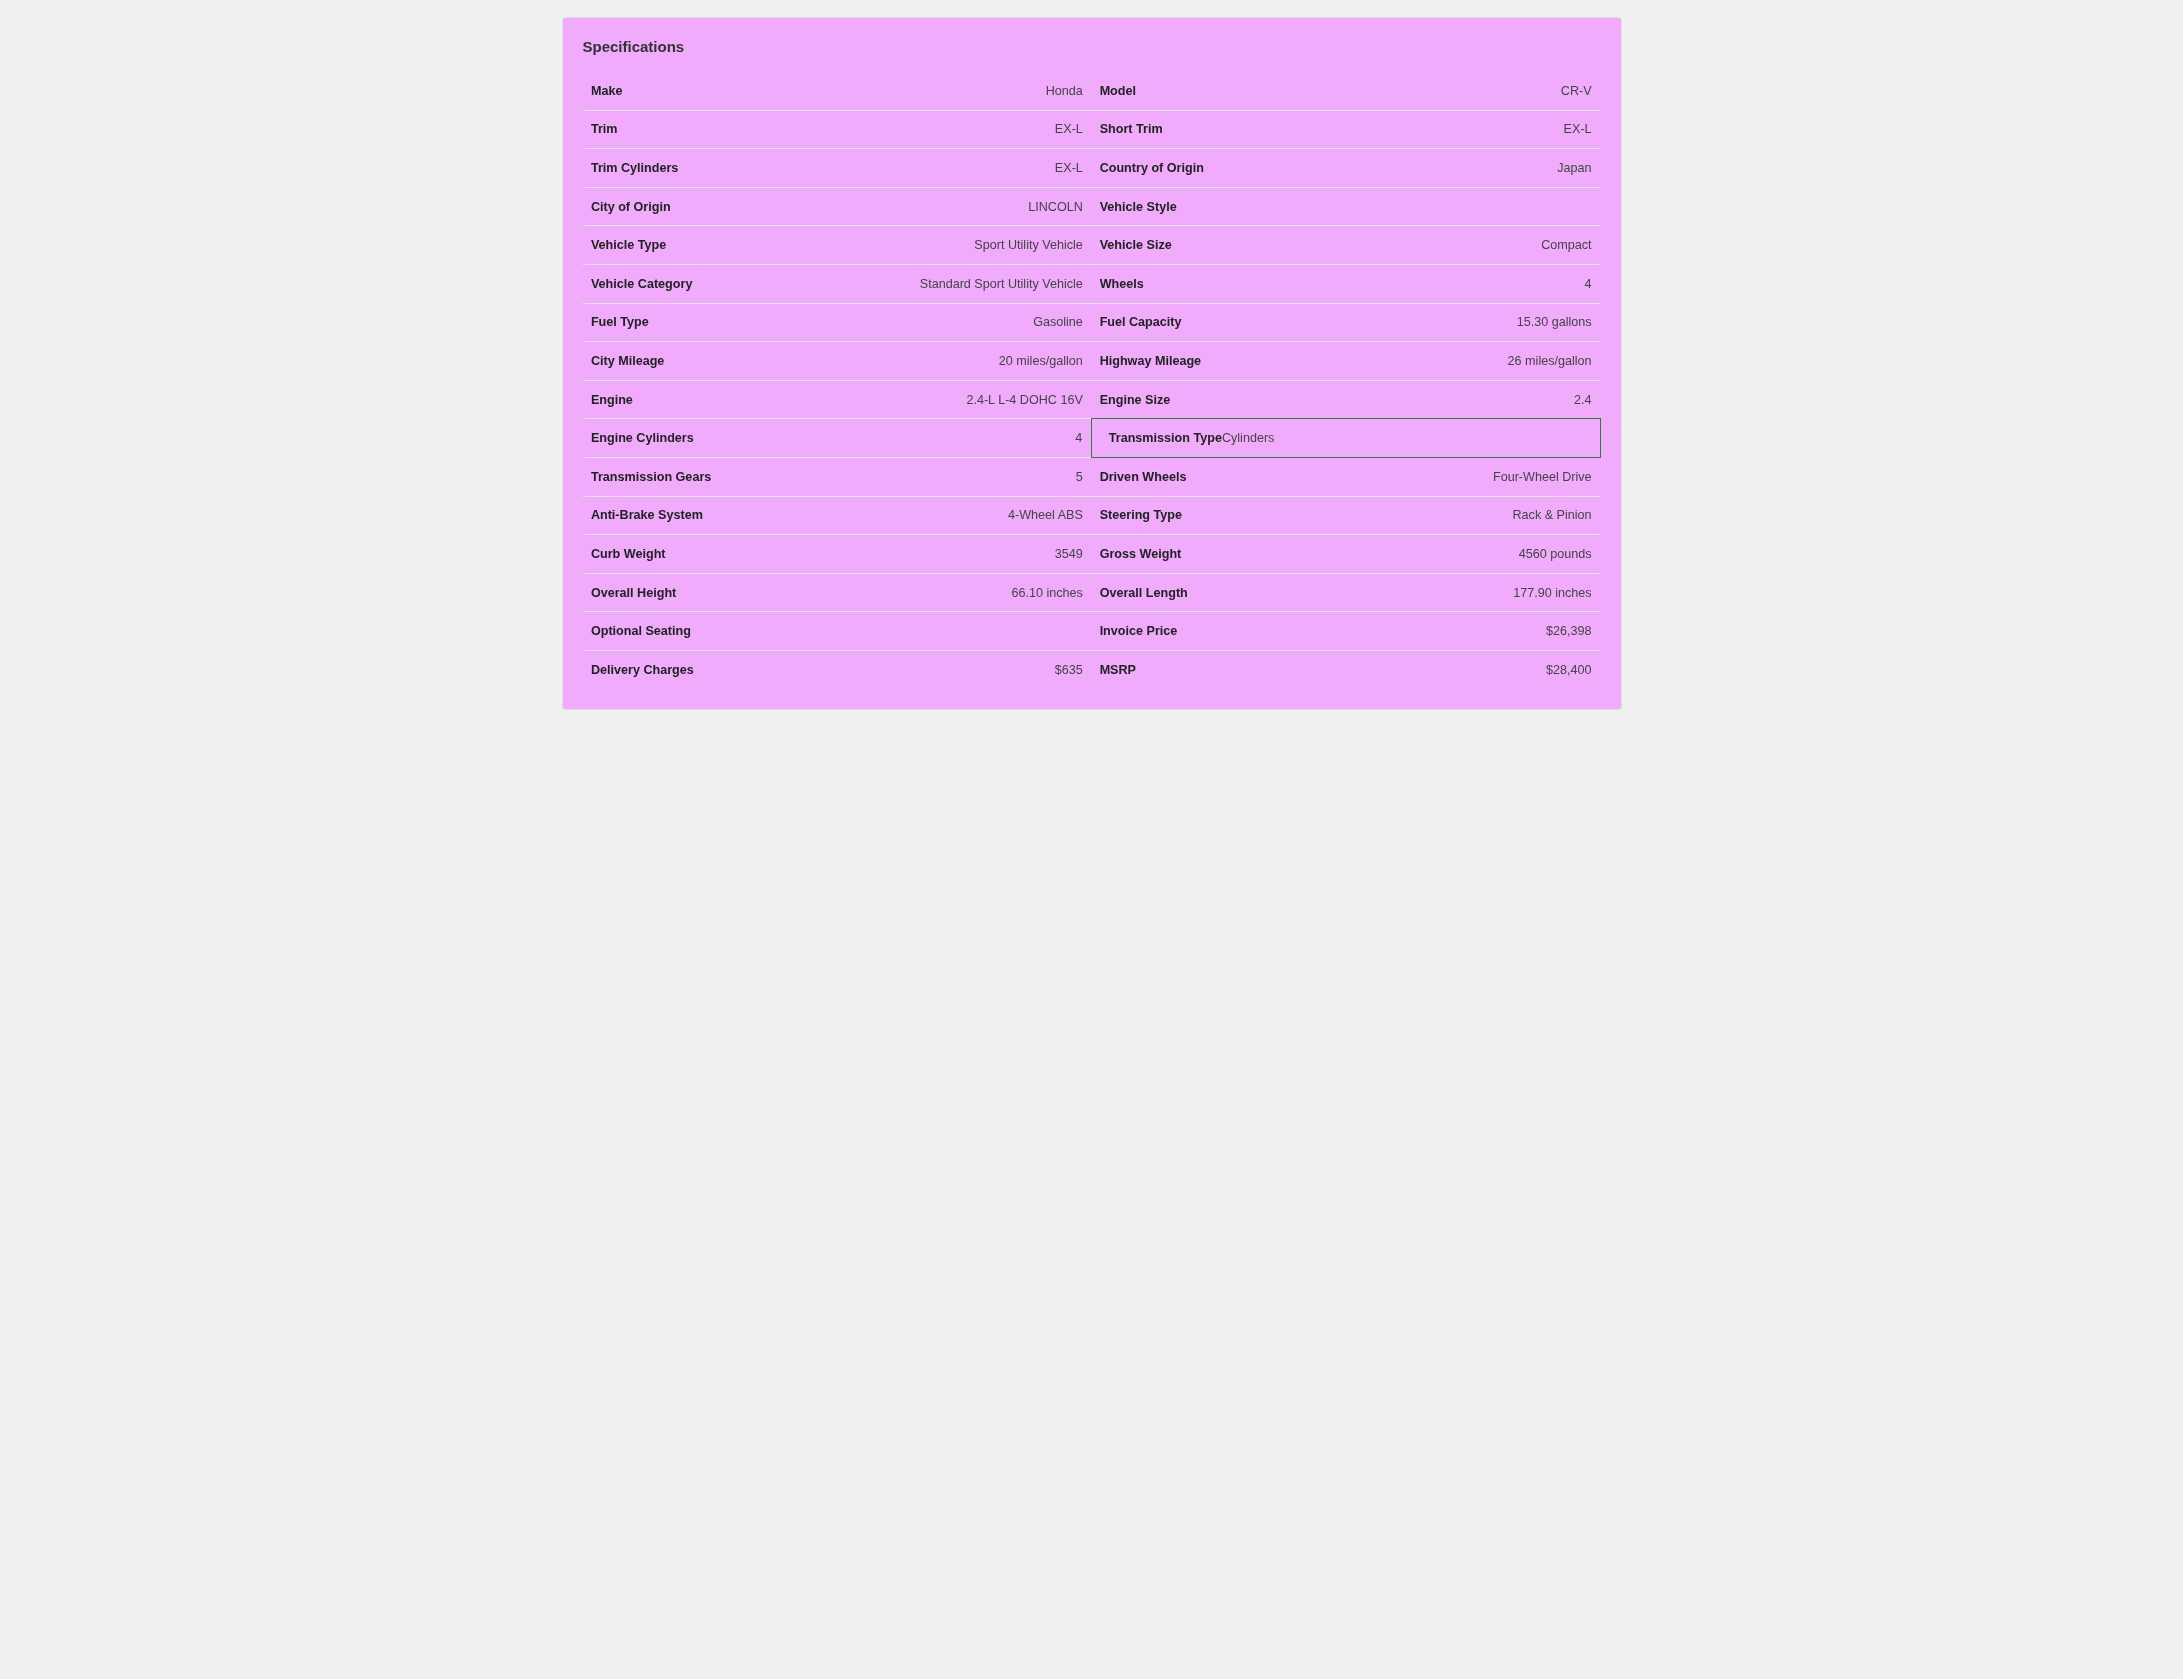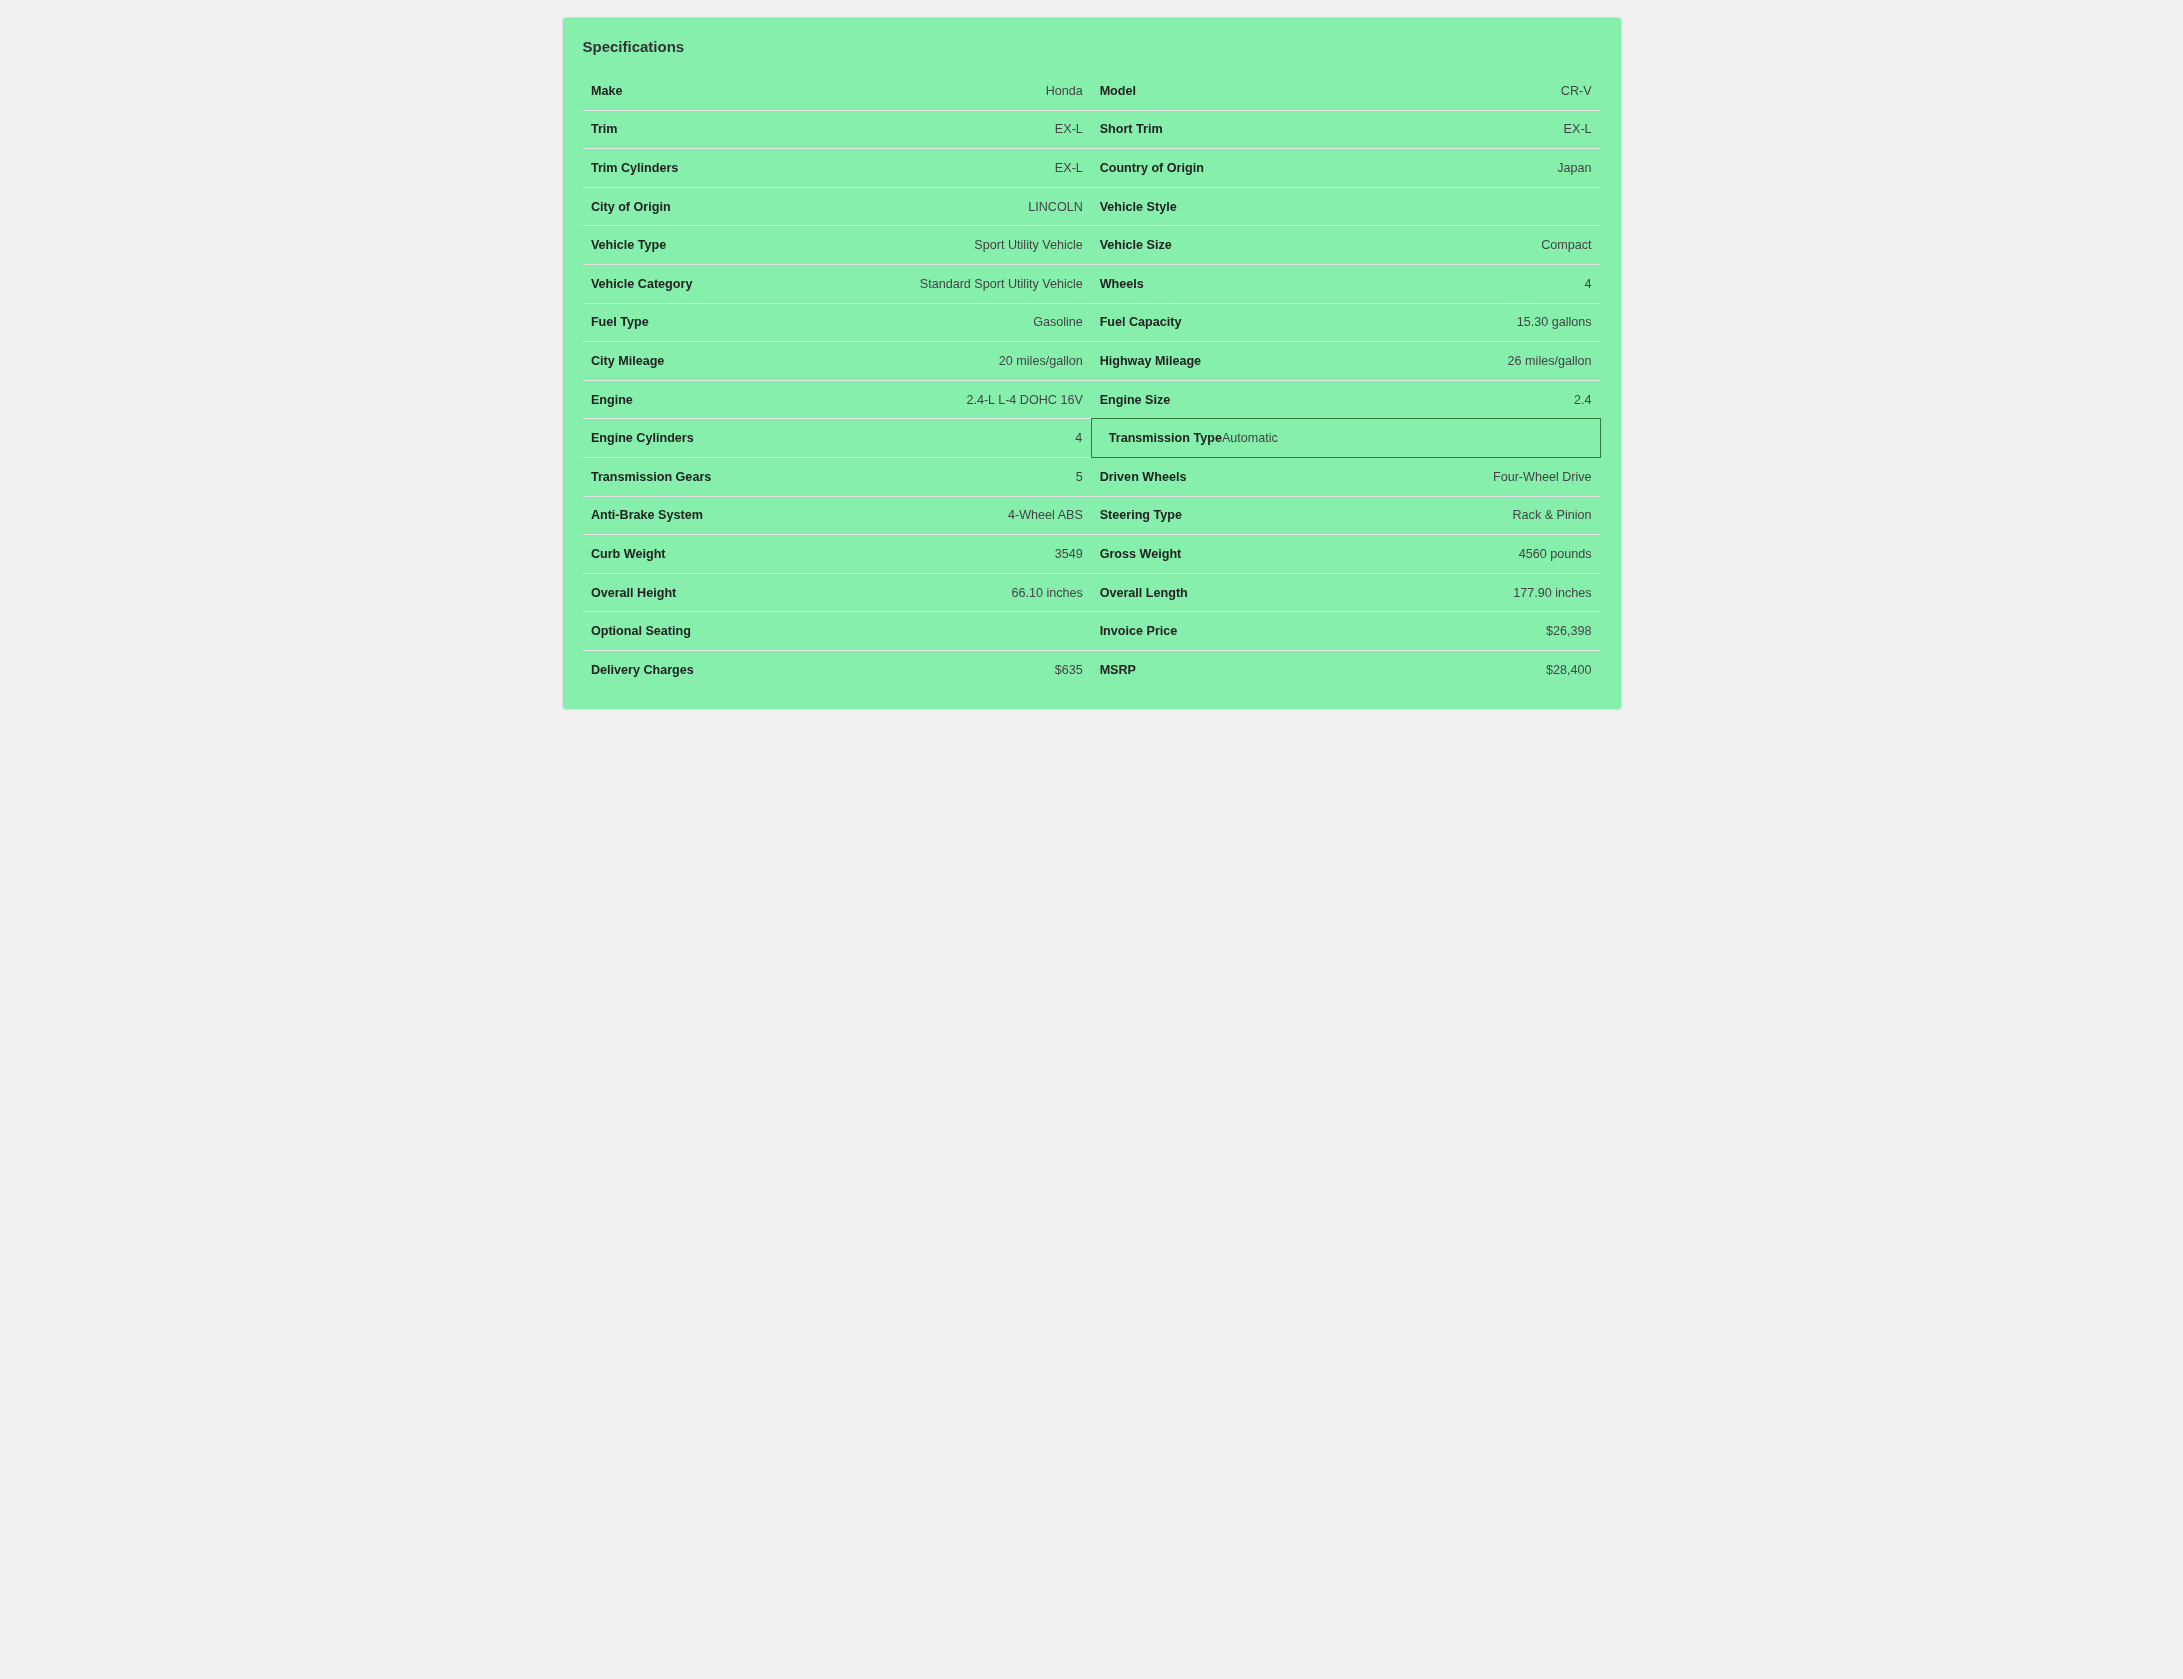--- a/index.html
+++ b/index.html
@@ -10,21 +10,21 @@
 
     body {
       background: #f0f0f0;
       font-family: -apple-system, BlinkMacSystemFont, 'Segoe UI', Arial, sans-serif;
       font-size: 12.6px;
       color: #222;
       padding: 17px;
     }
 
     .card {
-      background: #86efac;
+      background: #f0abfc;
       border: 0.8px solid #ddd;
       border-radius: 3.4px;
       padding: 20px;
       max-width: 1060px;
       margin: 0 auto;
     }
 
     .section-title {
       font-size: 15px;
       font-weight: 600;
@@ -138,21 +138,21 @@
           <td class="col-value">2.4-L L-4 DOHC 16V</td>
           <td class="col-label-right">Engine Size</td>
           <td class="col-value-right">2.4</td>
         </tr>
         <tr>
           <td class="col-label">Engine Cylinders</td>
           <td class="col-value">4</td>
           <td colspan="2" style="border: 1.7px solid rgb(46, 125, 50); padding: 11.8px 8.4px 11.8px 17px; font-weight: 700; color: rgb(34, 34, 34); width: 50%;">
             <div style="display: flex; ">
               <span>Transmission Type</span>
-              <span style="font-weight: normal; color: rgb(68, 68, 68);">Automatic</span>
+              <span style="font-weight: normal; color: rgb(68, 68, 68);">Cylinders</span>
             </div>
           </td>
         </tr>
         <tr>
           <td class="col-label">Transmission Gears</td>
           <td class="col-value">5</td>
           <td class="col-label-right">Driven Wheels</td>
           <td class="col-value-right">Four-Wheel Drive</td>
         </tr>
         <tr>

